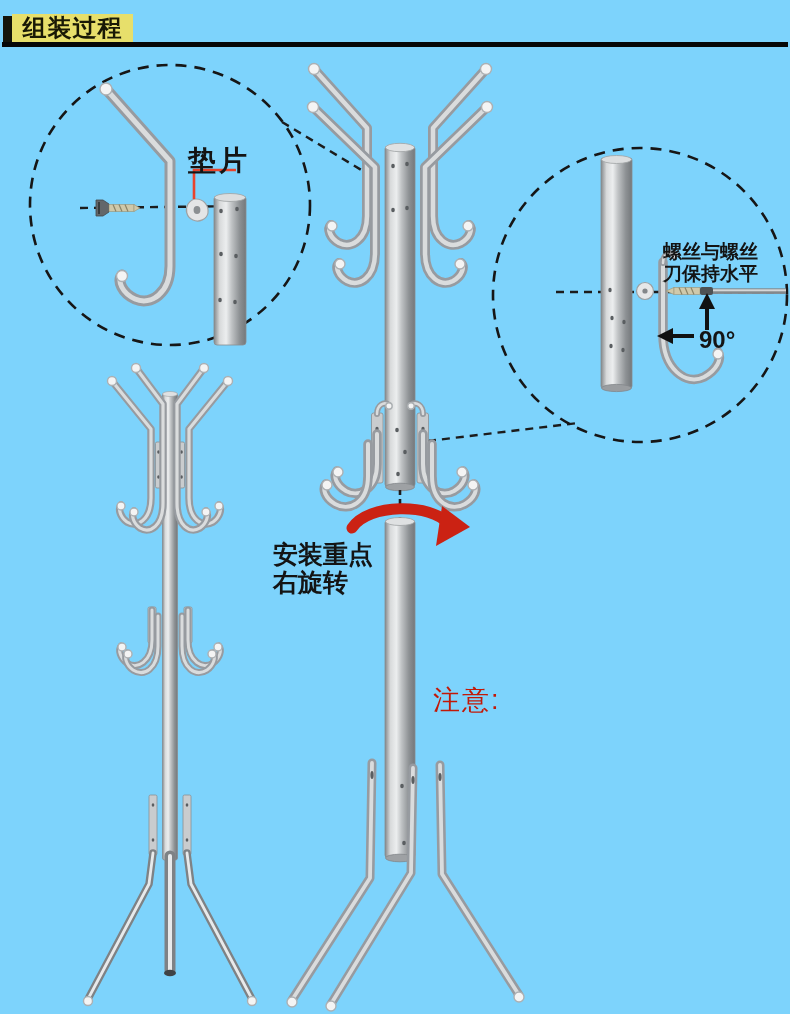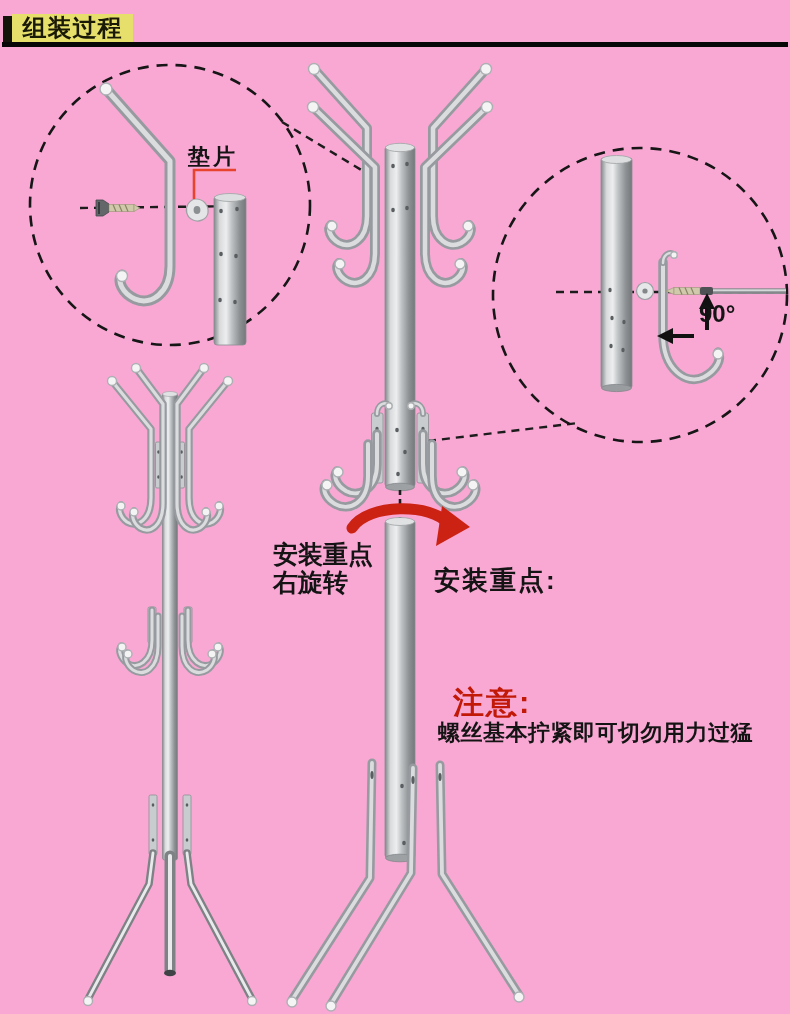--- a/index.html
+++ b/index.html
@@ -1,34 +1,34 @@
 <!DOCTYPE html>
 <html><head>
 <meta charset="utf-8">
 <style>
   html,body{margin:0;padding:0;background:#fff;}
-  .page{position:relative;width:790px;height:1014px;background:#f9a8d4;overflow:hidden;
+  .page{position:relative;width:790px;height:1014px;background:#7dd3fc;overflow:hidden;
         font-family:"Liberation Sans","DejaVu Sans",sans-serif;}
   
   .hdr-block{position:absolute;left:3px;top:16px;width:9px;height:26px;background:#14140a;}
   .hdr-box{position:absolute;left:12px;top:14px;width:121px;height:28px;background:#e7df6b;
            display:flex;align-items:center;justify-content:center;}
   .hdr-title{font-size:24px;font-weight:bold;color:#191905;letter-spacing:1px;white-space:nowrap;}
   .hdr-line{position:absolute;left:2px;top:42px;width:786px;height:5px;background:#070707;}
   
   .canvas{position:absolute;left:0;top:0;width:790px;height:1014px;}
   
   .lbl{position:absolute;color:#141414;white-space:nowrap;}
-  .washer-lbl{left:188px;top:142px;font-size:22px;font-weight:bold;letter-spacing:3px;}
+  .washer-lbl{left:188px;top:142px;font-size:28px;font-weight:bold;letter-spacing:3px;}
   .screw-note{left:663px;top:241px;font-size:19px;font-weight:bold;line-height:22px;}
-  .angle-lbl{left:699px;top:300px;font-size:24px;font-weight:bold;}
+  .angle-lbl{left:699px;top:326px;font-size:24px;font-weight:bold;}
   .rotate-note{left:273px;top:540px;font-size:25px;font-weight:bold;line-height:28px;}
   .install-title{left:434px;top:563px;font-size:26px;font-weight:bold;letter-spacing:2px;}
   .install-body{left:434px;top:594px;font-size:22px;font-weight:bold;line-height:29px;letter-spacing:1.5px;}
-  .caution-title{left:433px;top:682px;font-size:31px;font-weight:bold;color:#c21807;letter-spacing:2px;margin-left:20px;}
+  .caution-title{left:433px;top:682px;font-size:27px;font-weight:normal;color:#c21807;letter-spacing:2px;}
   .caution-body{left:438px;top:718px;font-size:22px;font-weight:bold;line-height:30px;letter-spacing:0.5px;}
   .caution-body .indent{padding-left:28px;}
   
   .dash{fill:none;stroke:#161616;stroke-width:2.6;stroke-dasharray:11 8;}
   .dashline{fill:none;stroke:#1c1c1c;stroke-width:2.4;stroke-dasharray:8 6;}
   .tb{fill:none;stroke:#979ba0;stroke-linecap:round;stroke-linejoin:round;}
   .th{fill:none;stroke:#dadcdd;stroke-linecap:round;stroke-linejoin:round;}
   .db{fill:none;stroke:#7e8285;stroke-linecap:round;stroke-linejoin:round;}
   .dh{fill:none;stroke:#e8eaeb;stroke-linecap:round;stroke-linejoin:round;}
   .cap{fill:#f4f4f4;stroke:#acb0b3;stroke-width:1.4;}
@@ -262,32 +262,34 @@
   <div>
     <div class="hdr-block"></div>
     <div class="hdr-box">
       <span class="hdr-title">组装过程</span>
     </div>
     <div class="hdr-line"></div>
   </div>
 
   <div class="lbl washer-lbl">垫片</div>
 
+  <div class="lbl screw-note">
+    <div>螺丝与螺丝</div>
+    <div>刀保持水平</div>
+  </div>
 
   <div class="lbl angle-lbl">90°</div>
 
   <div class="lbl rotate-note">
     <div>安装重点</div>
     <div>右旋转</div>
   </div>
 
-  <div class="lbl install-title">安装重点:</div>
 
   <div class="lbl install-body">
   </div>
 
   <div class="lbl caution-title">注意:</div>
 
   <div class="lbl caution-body">
-    <div>螺丝基本拧紧即可切勿用力过猛</div>
   </div>
 
 </div>
 
 </body></html>

